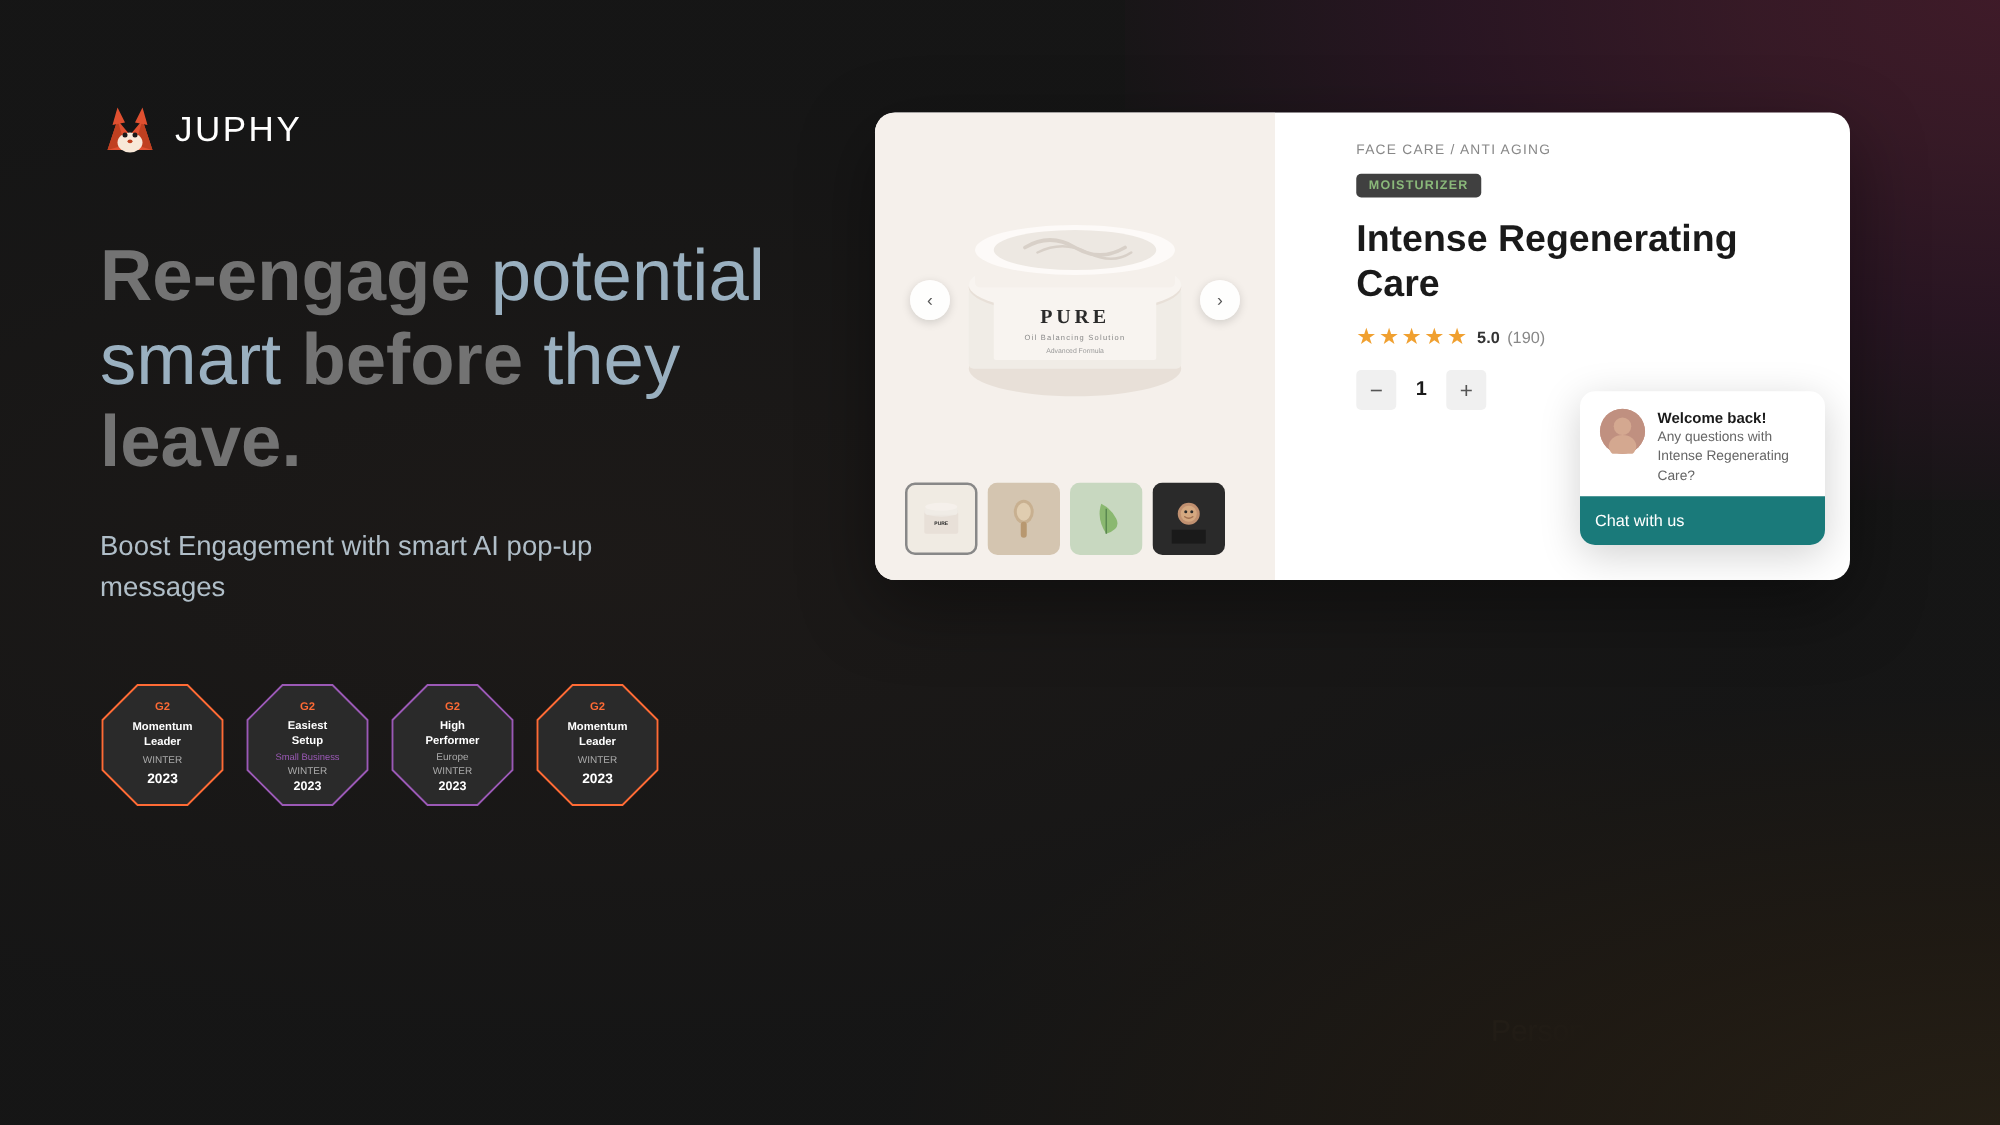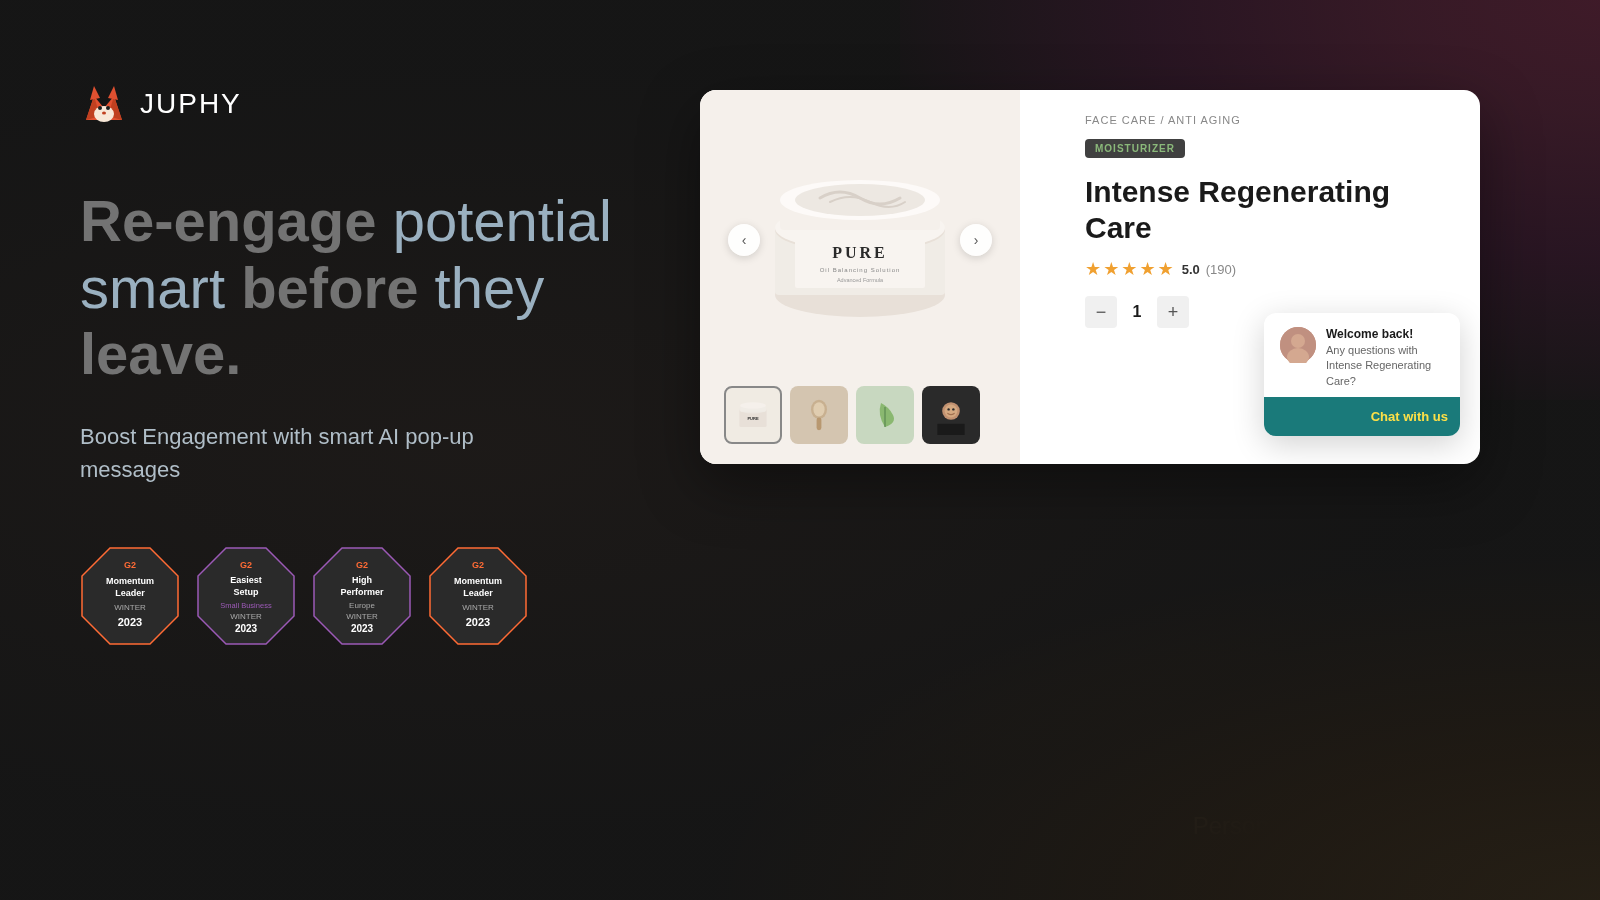--- a/index.html
+++ b/index.html
@@ -319,27 +319,27 @@
     }
     .chat-message {
       font-size: 11px;
       color: #666;
       line-height: 1.4;
       margin-top: 2px;
     }
     .chat-button {
       width: 100%;
       background: #1a7a7a;
-      color: #fde047;
+      color: #ffffff;
       border: none;
       padding: 12px;
       font-size: 13px;
-      font-weight: 700;
+      font-weight: 400;
       cursor: pointer;
-      text-align: right;
+      text-align: left;
     }
 
     
     .bottom-text {
       position: absolute;
       bottom: 60px;
       right: 80px;
       font-size: 24px;
       color: #c8a87a;
       font-weight: 500;

